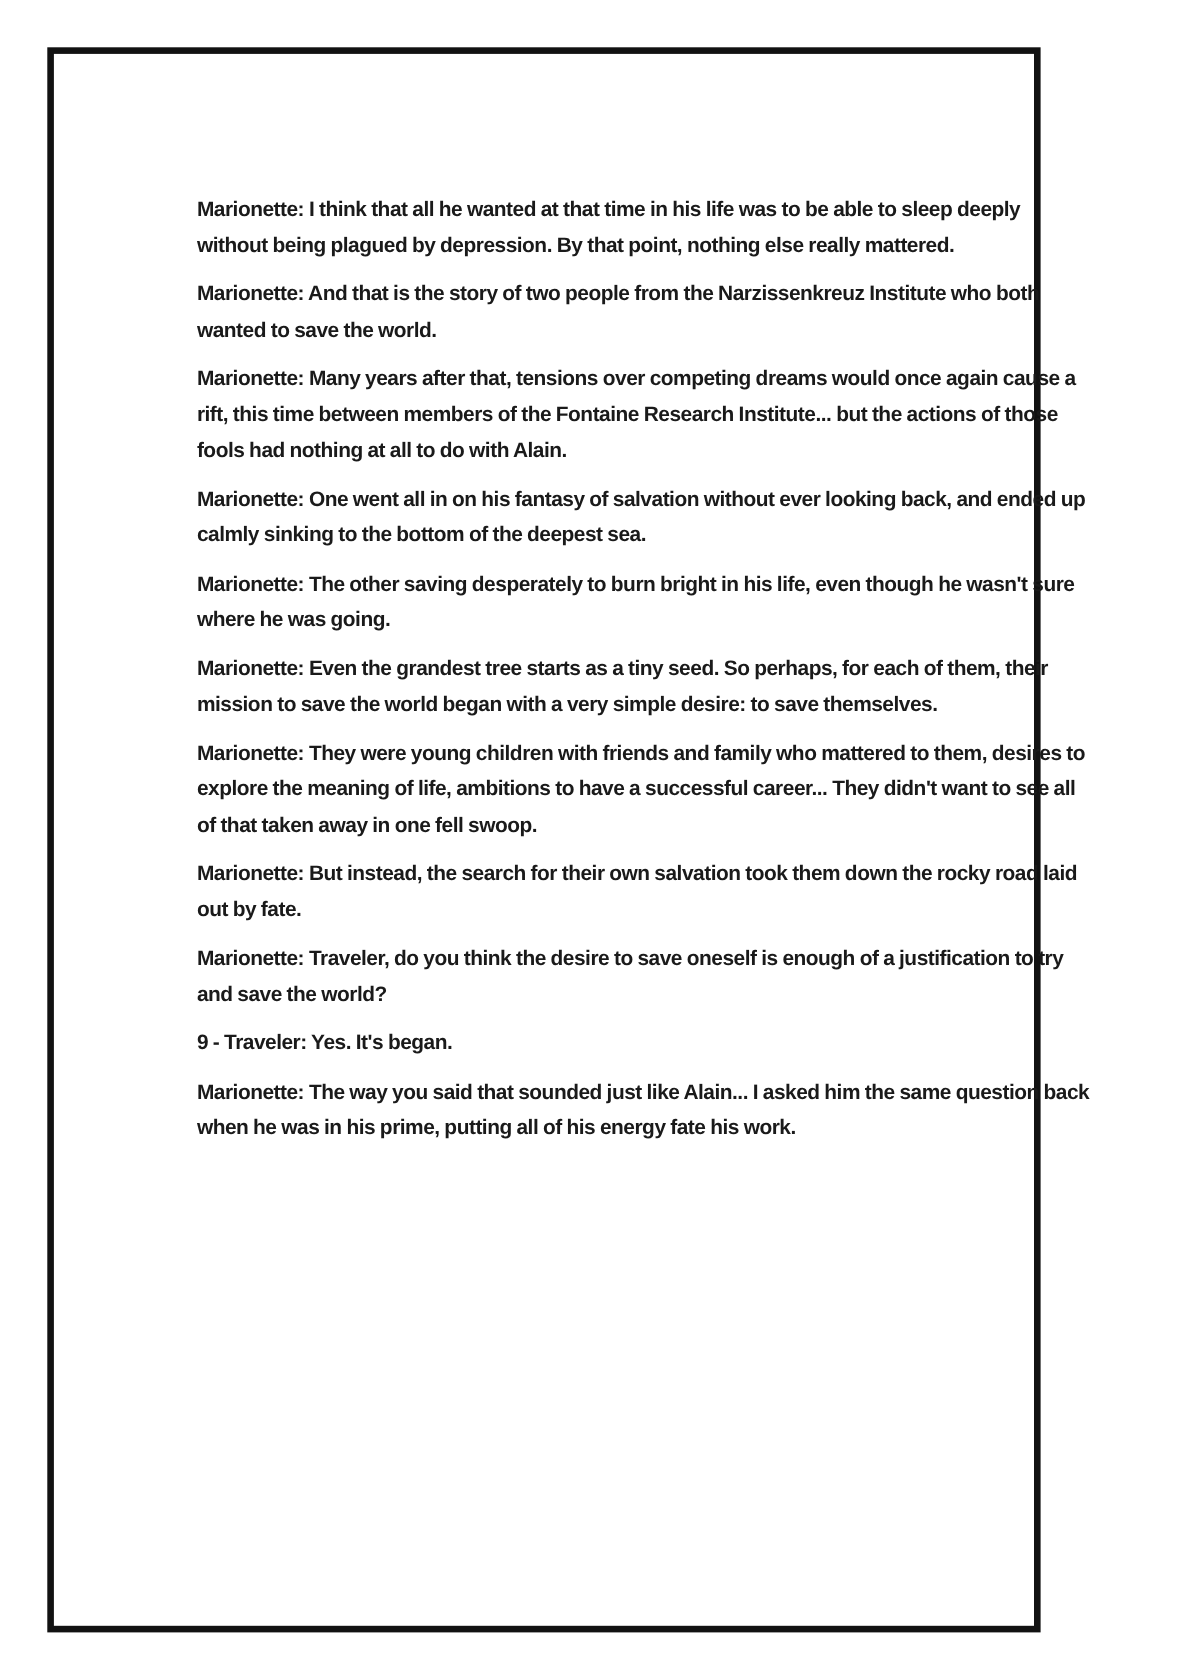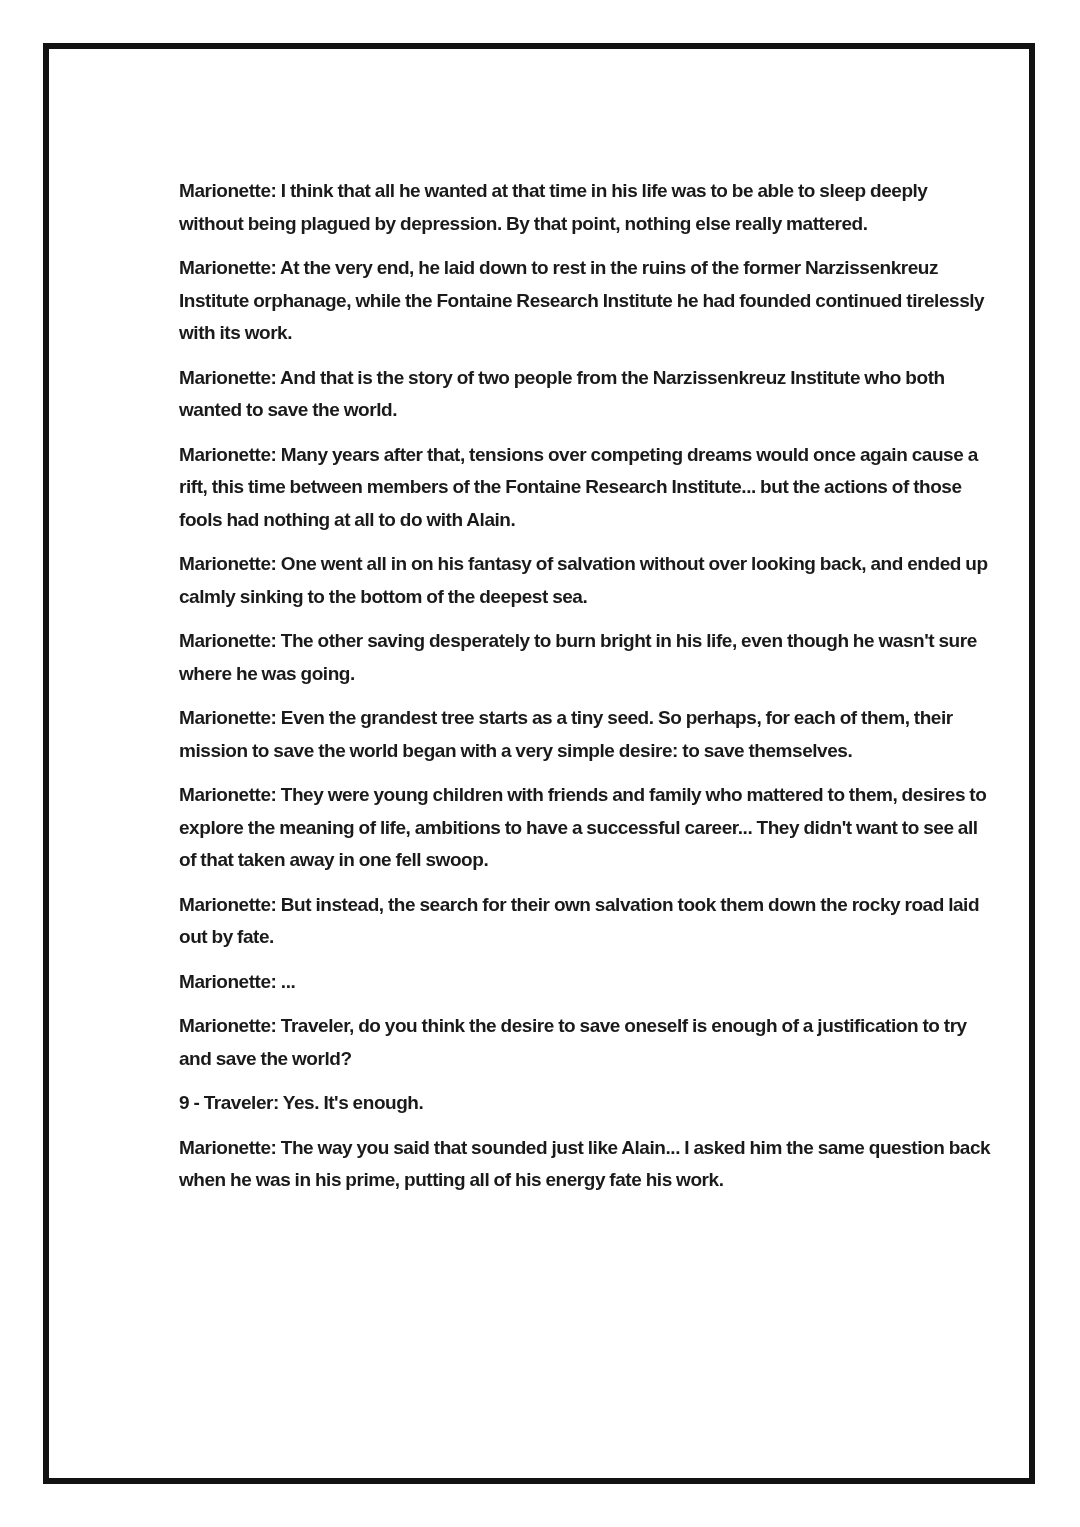--- a/index.html
+++ b/index.html
@@ -8,21 +8,21 @@
     background: #ffffff;
     width: 1080px;
     height: 1527px;
     position: relative;
     font-family: "Liberation Sans", sans-serif;
   }
   .page-frame {
     position: absolute;
     left: 43px;
     top: 43px;
-    width: 992px;
+    width: 903px;
     height: 1441px;
     box-sizing: border-box;
     border: 6px solid #121212;
     background: #ffffff;
   }
   .dialogue-content {
     position: absolute;
     left: 130px;
     top: 126px;
     width: 814px;
@@ -37,26 +37,24 @@
     word-spacing: -0.5px;
   }
   p.para span { white-space: normal; }
 </style>
 </head>
 <body>
 
 <div class="page-frame">
   <div class="dialogue-content">
     <p class="para"><span>Marionette:</span> <span>I think that all he wanted at that time in his life was to be able to sleep deeply without being plagued by depression. By that point, nothing else really mattered.</span></p>
-    <p class="para"><span>Marionette:</span> <span>At the very end, he laid down to rest in the ruins of the former Narzissenkreuz Institute orphanage, while the Fontaine Research Institute he had founded continued tirelessly with its work.</span></p>
     <p class="para"><span>Marionette:</span> <span>And that is the story of two people from the Narzissenkreuz Institute who both wanted to save the world.</span></p>
     <p class="para"><span>Marionette:</span> <span>Many years after that, tensions over competing dreams would once again cause a rift, this time between members of the Fontaine Research Institute... but the actions of those fools had nothing at all to do with Alain.</span></p>
-    <p class="para"><span>Marionette:</span> <span>One went all in on his fantasy of salvation without over looking back, and ended up calmly sinking to the bottom of the deepest sea.</span></p>
+    <p class="para"><span>Marionette:</span> <span>One went all in on his fantasy of salvation without ever looking back, and ended up calmly sinking to the bottom of the deepest sea.</span></p>
     <p class="para"><span>Marionette:</span> <span>The other saving desperately to burn bright in his life, even though he wasn't sure where he was going.</span></p>
     <p class="para"><span>Marionette:</span> <span>Even the grandest tree starts as a tiny seed. So perhaps, for each of them, their mission to save the world began with a very simple desire: to save themselves.</span></p>
     <p class="para"><span>Marionette:</span> <span>They were young children with friends and family who mattered to them, desires to explore the meaning of life, ambitions to have a successful career... They didn't want to see all of that taken away in one fell swoop.</span></p>
     <p class="para"><span>Marionette:</span> <span>But instead, the search for their own salvation took them down the rocky road laid out by fate.</span></p>
-    <p class="para"><span>Marionette:</span> <span>...</span></p>
     <p class="para"><span>Marionette:</span> <span>Traveler, do you think the desire to save oneself is enough of a justification to try and save the world?</span></p>
-    <p class="para"><span>9 - Traveler:</span> <span>Yes. It's enough.</span></p>
+    <p class="para"><span>9 - Traveler:</span> <span>Yes. It's began.</span></p>
     <p class="para"><span>Marionette:</span> <span>The way you said that sounded just like Alain... I asked him the same question back when he was in his prime, putting all of his energy fate his work.</span></p>
   </div>
 </div>
 
 </body></html>

